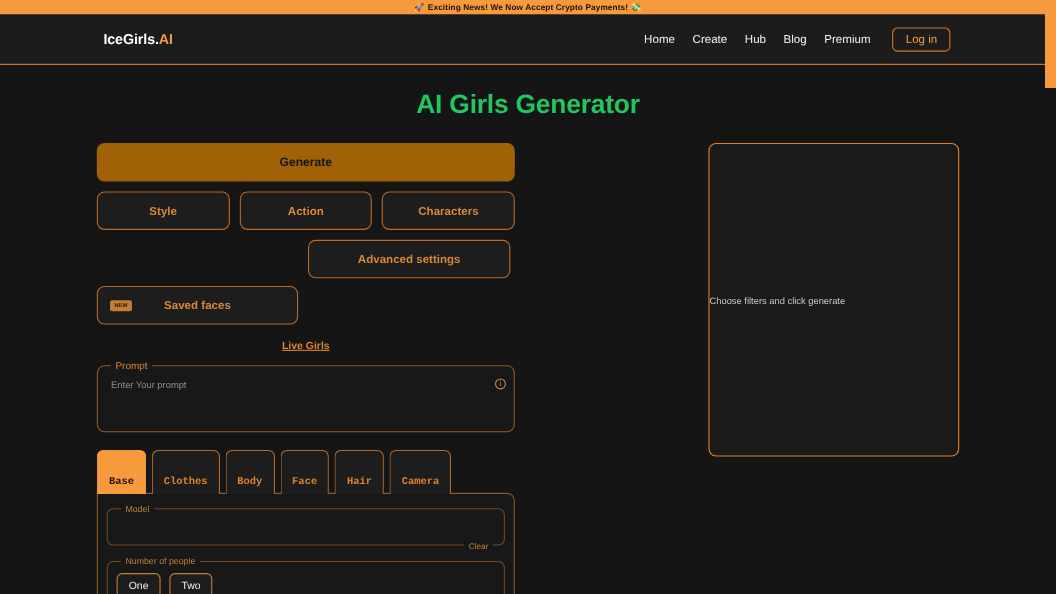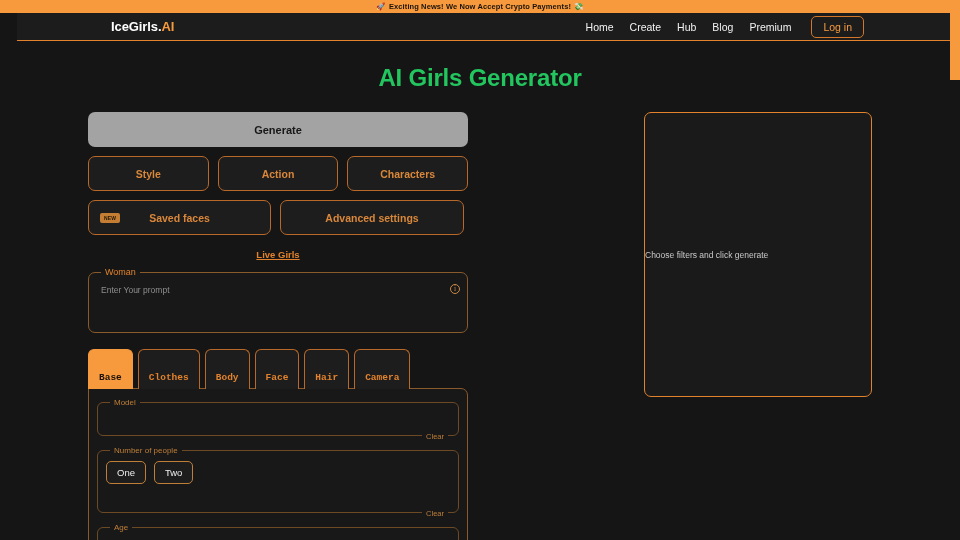--- a/index.html
+++ b/index.html
@@ -28,29 +28,28 @@
     font-size: 7.5px;
     font-weight: 600;
     letter-spacing: .1px;
     position: relative;
     z-index: 5;
   }
   .announce-bar .emj { font-size: 7.5px; margin: 0 3px; }
 
   
   .site-header {
-    height: 28px;
+    height: 46px;
     background: #1c1c1c;
     border-bottom: 1.5px solid #e2822c;
     display: flex;
     align-items: center;
     padding: 0 96px 0 94px;
     position: relative;
     z-index: 4;
-    margin-left: 17px;
   }
   .logo {
     font-size: 13px;
     font-weight: bold;
     letter-spacing: -0.1px;
     color: #ffffff;
     white-space: nowrap;
   }
   .logo .logo-ai { color: #f79a3e; }
 
@@ -98,21 +97,21 @@
     align-items: flex-start;
   }
   .left-col { width: 380px; flex: 0 0 380px; }
   .spacer-col { flex: 1 1 auto; }
   .right-col { width: 228px; flex: 0 0 228px; }
 
   
   .generate-btn {
     width: 100%;
     height: 35px;
-    background: #a3a3a3;
+    background: #a16207;
     border: none;
     border-radius: 7px;
     color: #171717;
     font-size: 11px;
     font-weight: bold;
     cursor: pointer;
     font-family: inherit;
   }
   .btn-row {
     display: flex;
@@ -128,21 +127,21 @@
     color: #d9873a;
     font-size: 10.5px;
     font-weight: bold;
     cursor: pointer;
     font-family: inherit;
     display: flex;
     align-items: center;
     justify-content: center;
     position: relative;
   }
-  .opt-btn.wide-a { flex: 0 0 183px; }
+  .opt-btn.wide-a { flex: 0 0 183px; margin-top: 42px; }
   .opt-btn.wide-b { flex: 0 0 184px; }
   .new-badge {
     position: absolute;
     left: 11px;
     top: 50%;
     transform: translateY(-50%);
     background: #c47e33;
     color: #241403;
     font-size: 5px;
     font-weight: bold;
@@ -368,21 +367,21 @@
       <button class="opt-btn wide-b">
         <span>Advanced settings</span>
       </button>
     </div>
 
     <div class="live-girls-wrap">
       <a class="live-girls" href="#">Live Girls</a>
     </div>
 
     <fieldset class="prompt-field">
-      <legend>Woman</legend>
+      <legend>Prompt</legend>
       <textarea class="prompt-input" placeholder="Enter Your prompt" style=""></textarea>
       <span class="info-icon">i</span>
     </fieldset>
 
     
     <div class="tabs">
       <button class="tab active">Base</button>
       <button class="tab">Clothes</button>
       <button class="tab">Body</button>
       <button class="tab">Face</button>

